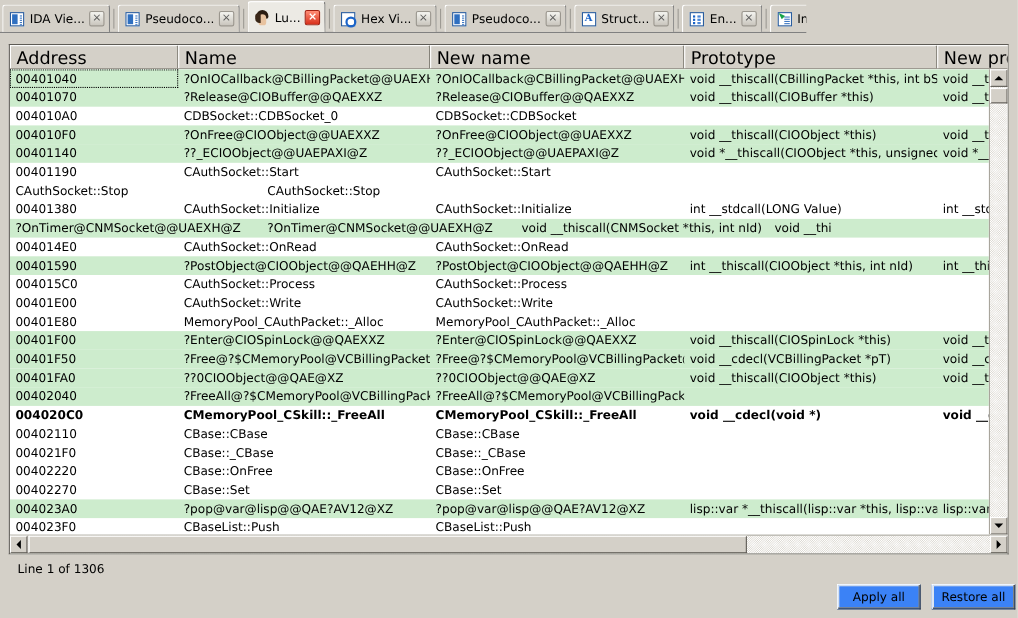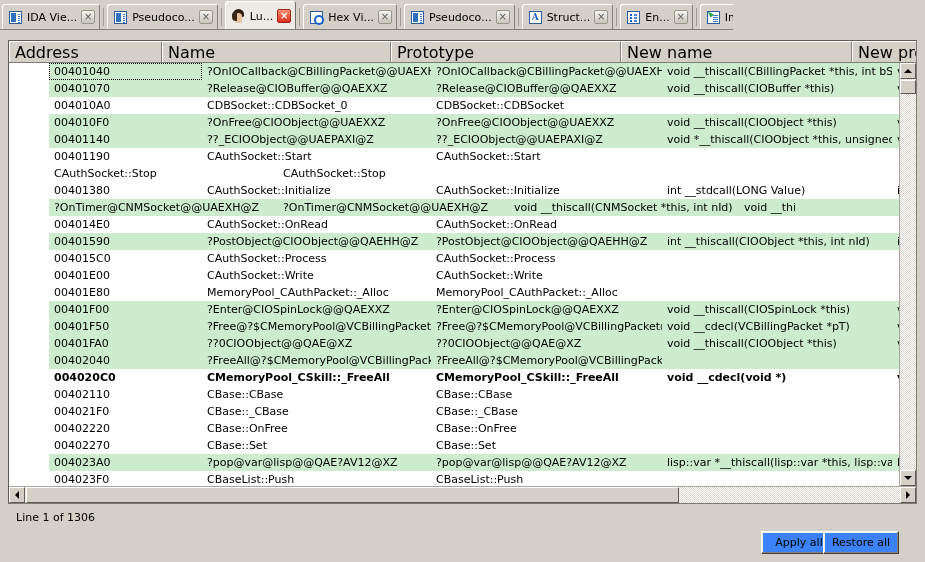--- a/index.html
+++ b/index.html
@@ -141,21 +141,20 @@
     border-right: 1px solid #858279;
     border-top: 1px solid #ffffff;
     border-left: 1px solid #ffffff;
     overflow: hidden; white-space: nowrap;
     flex: 0 0 auto;
   }
   .tbody {
     position: absolute; left: 0; top: 22px; right: 17px; bottom: 17px;
     overflow: hidden;
     background: #ffffff;
-    padding-left: 40px;
   }
   .row { display: flex; height: 17px; align-items: center; white-space: nowrap; }
   .row.alt { background: #cdeccd; }
   .row.bold { font-weight: bold; }
   .row.focus .cell-address { outline: 1px dotted #000; outline-offset: -1px; }
   .cell {
     height: 17px; line-height: 17px;
     padding-left: 5px; padding-right: 3px;
     font-size: 11px;
     overflow: hidden; white-space: nowrap; text-overflow: clip;
@@ -234,21 +233,21 @@
     border: 1px solid #ffffff;
     border-right-color: #404040; border-bottom-color: #404040;
     box-shadow: inset -1px -1px 0 #868279, inset 1px 1px 0 #f1efe9;
     font-size: 11px;
     font-family: "DejaVu Sans", "Liberation Sans", sans-serif;
     color: #000;
     display: flex; align-items: center; justify-content: center;
     cursor: default;
   }
   #btn-apply { left: 761px; top: 531px; }
-  #btn-restore { left: 823px; top: 531px; }
+  #btn-restore { left: 847px; top: 531px; }
 </style>
 </head>
 <body>
 
 <div id="app">
 
   <div class="tabbar" id="tabbar">
       <div class="tab">
         <span class="tab-icon">
           <span class="ic-doc"></span>
@@ -324,22 +323,22 @@
         <span class="tab-label">Exp...</span>
         <span class="tab-close">×</span>
       </div>
     </div>
 
   <div class="table-wrap">
 
     <div class="thead" id="thead">
         <div class="th" style="width:153px">Address</div>
         <div class="th" style="width:229px">Name</div>
+        <div class="th" style="width:231px">New name</div>
         <div class="th" style="width:230px">Prototype</div>
-        <div class="th" style="width:231px">New name</div>
         <div class="th" style="width:66px">New protc</div>
       </div>
 
     <div class="tbody" id="tbody">
         <div class="row alt focus">
           <div class="cell cell-address" style="width:153px">00401040</div>
           <div class="cell cell-name" style="width:229px">?OnIOCallback@CBillingPacket@@UAEXHKP...</div>
           <div class="cell cell-new-name" style="width:231px">?OnIOCallback@CBillingPacket@@UAEXHKP...</div>
           <div class="cell cell-prototype" style="width:230px">void __thiscall(CBillingPacket *this, int bSucc...</div>
           <div class="cell cell-new-prototype" style="width:66px">void __thi</div>

